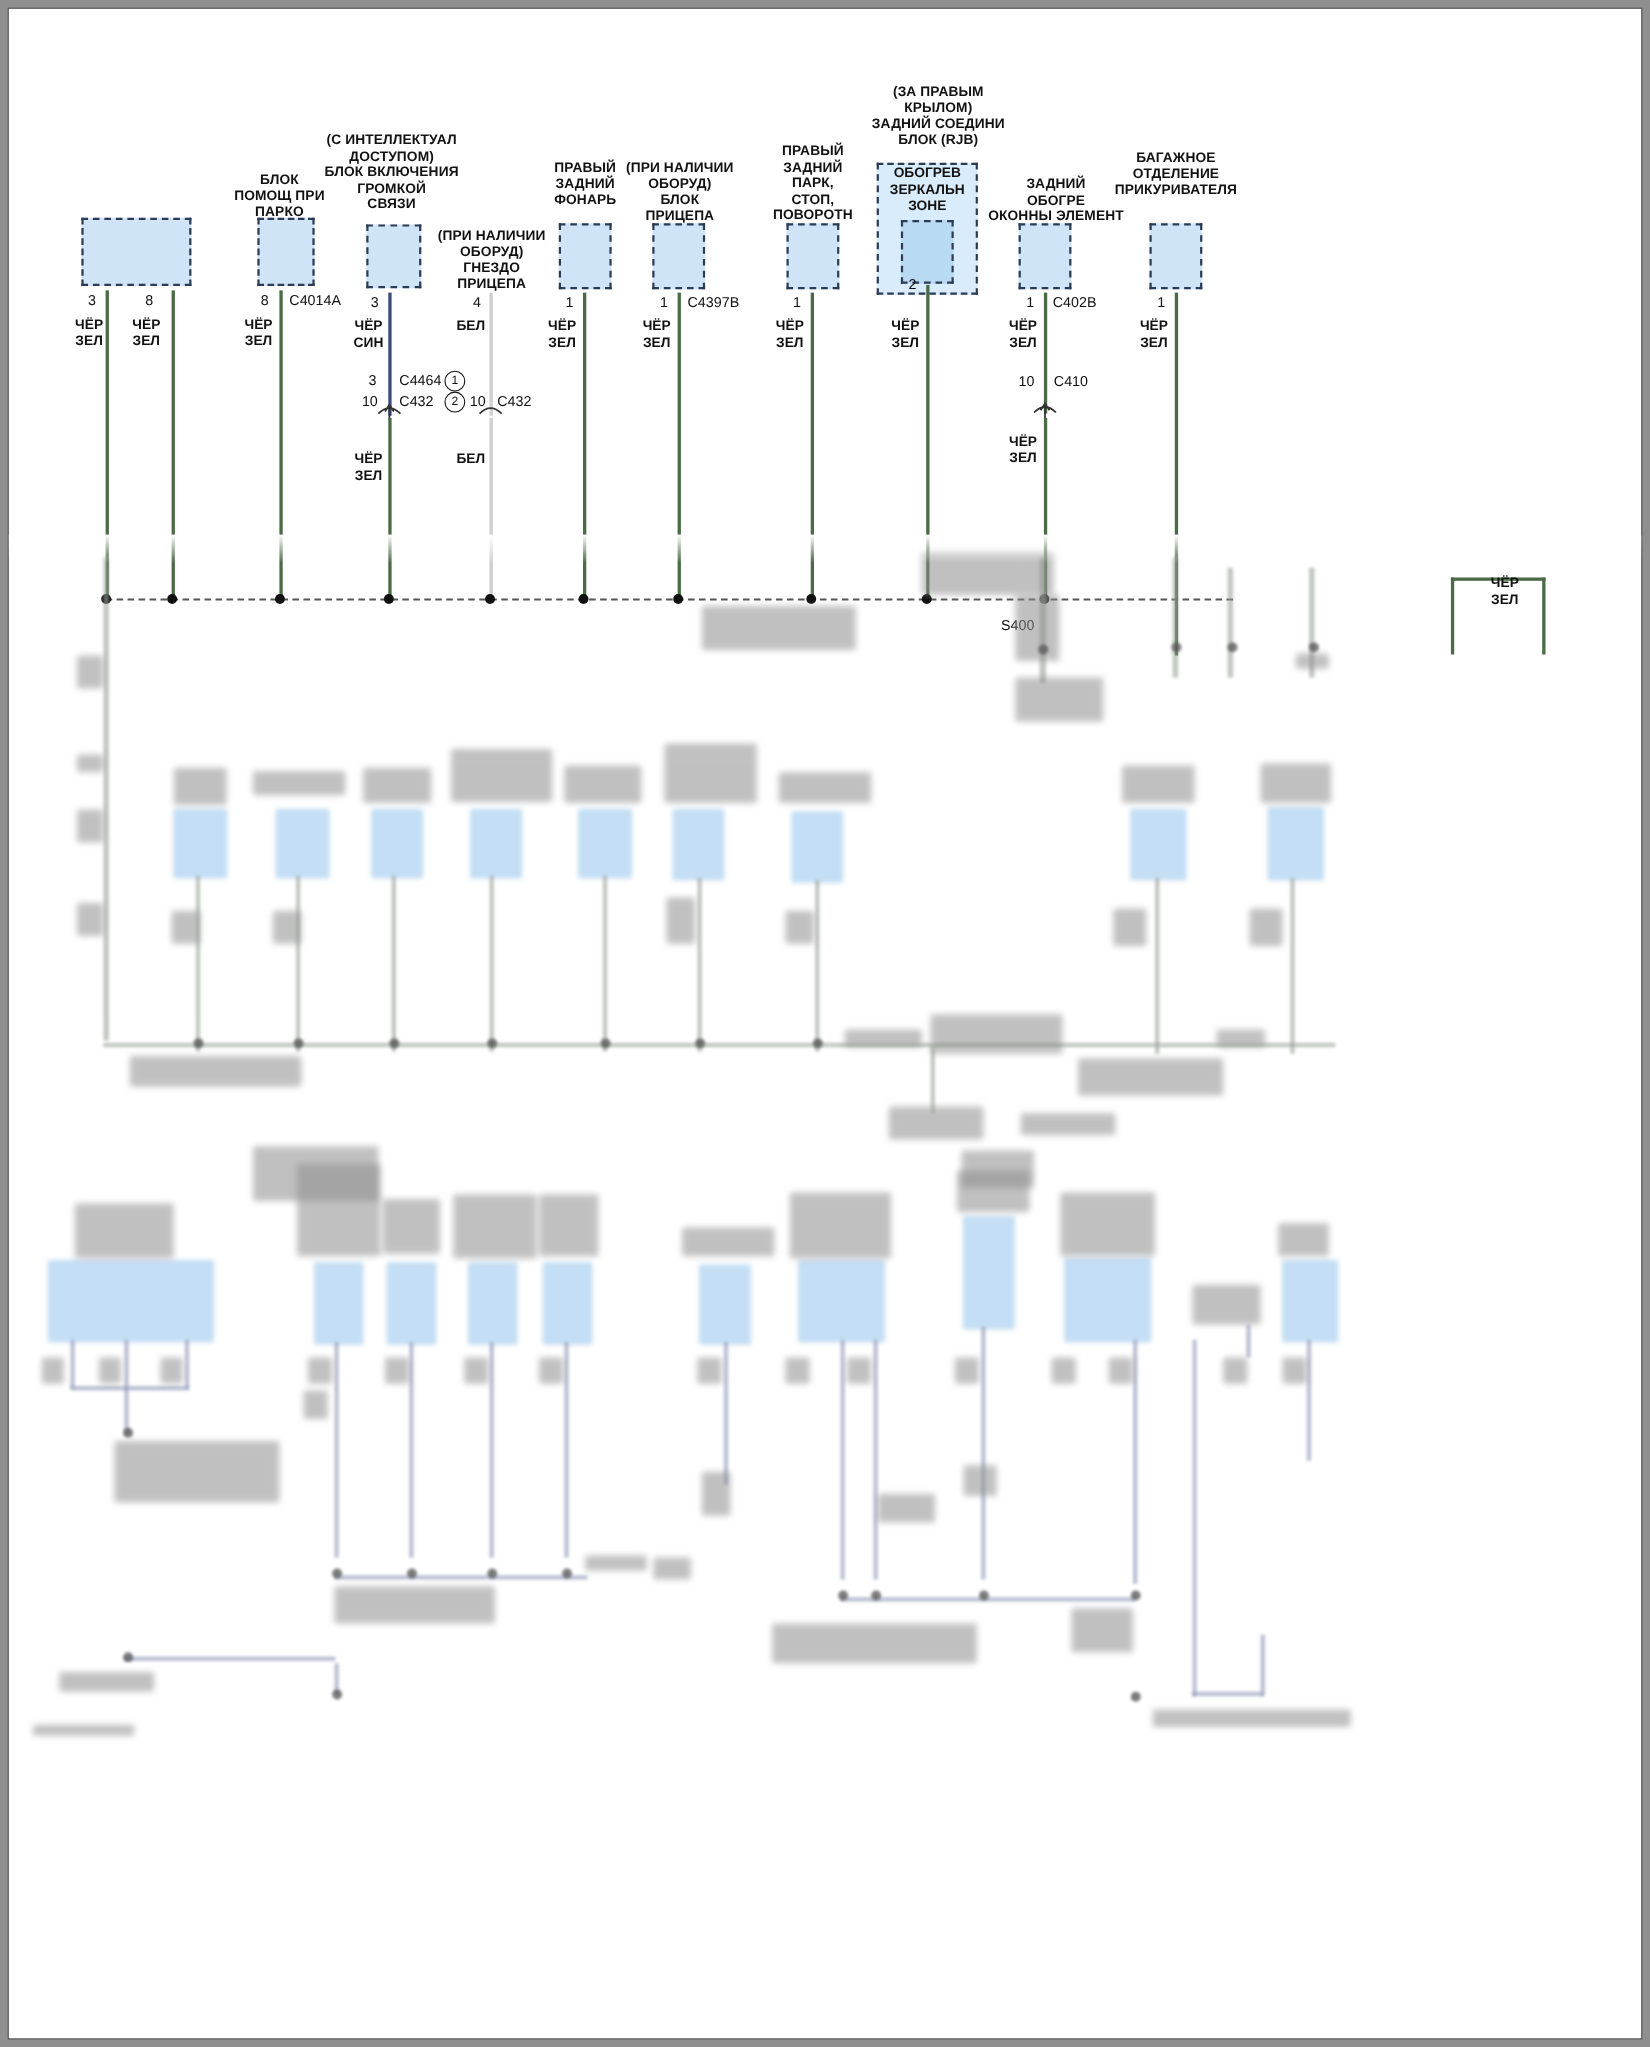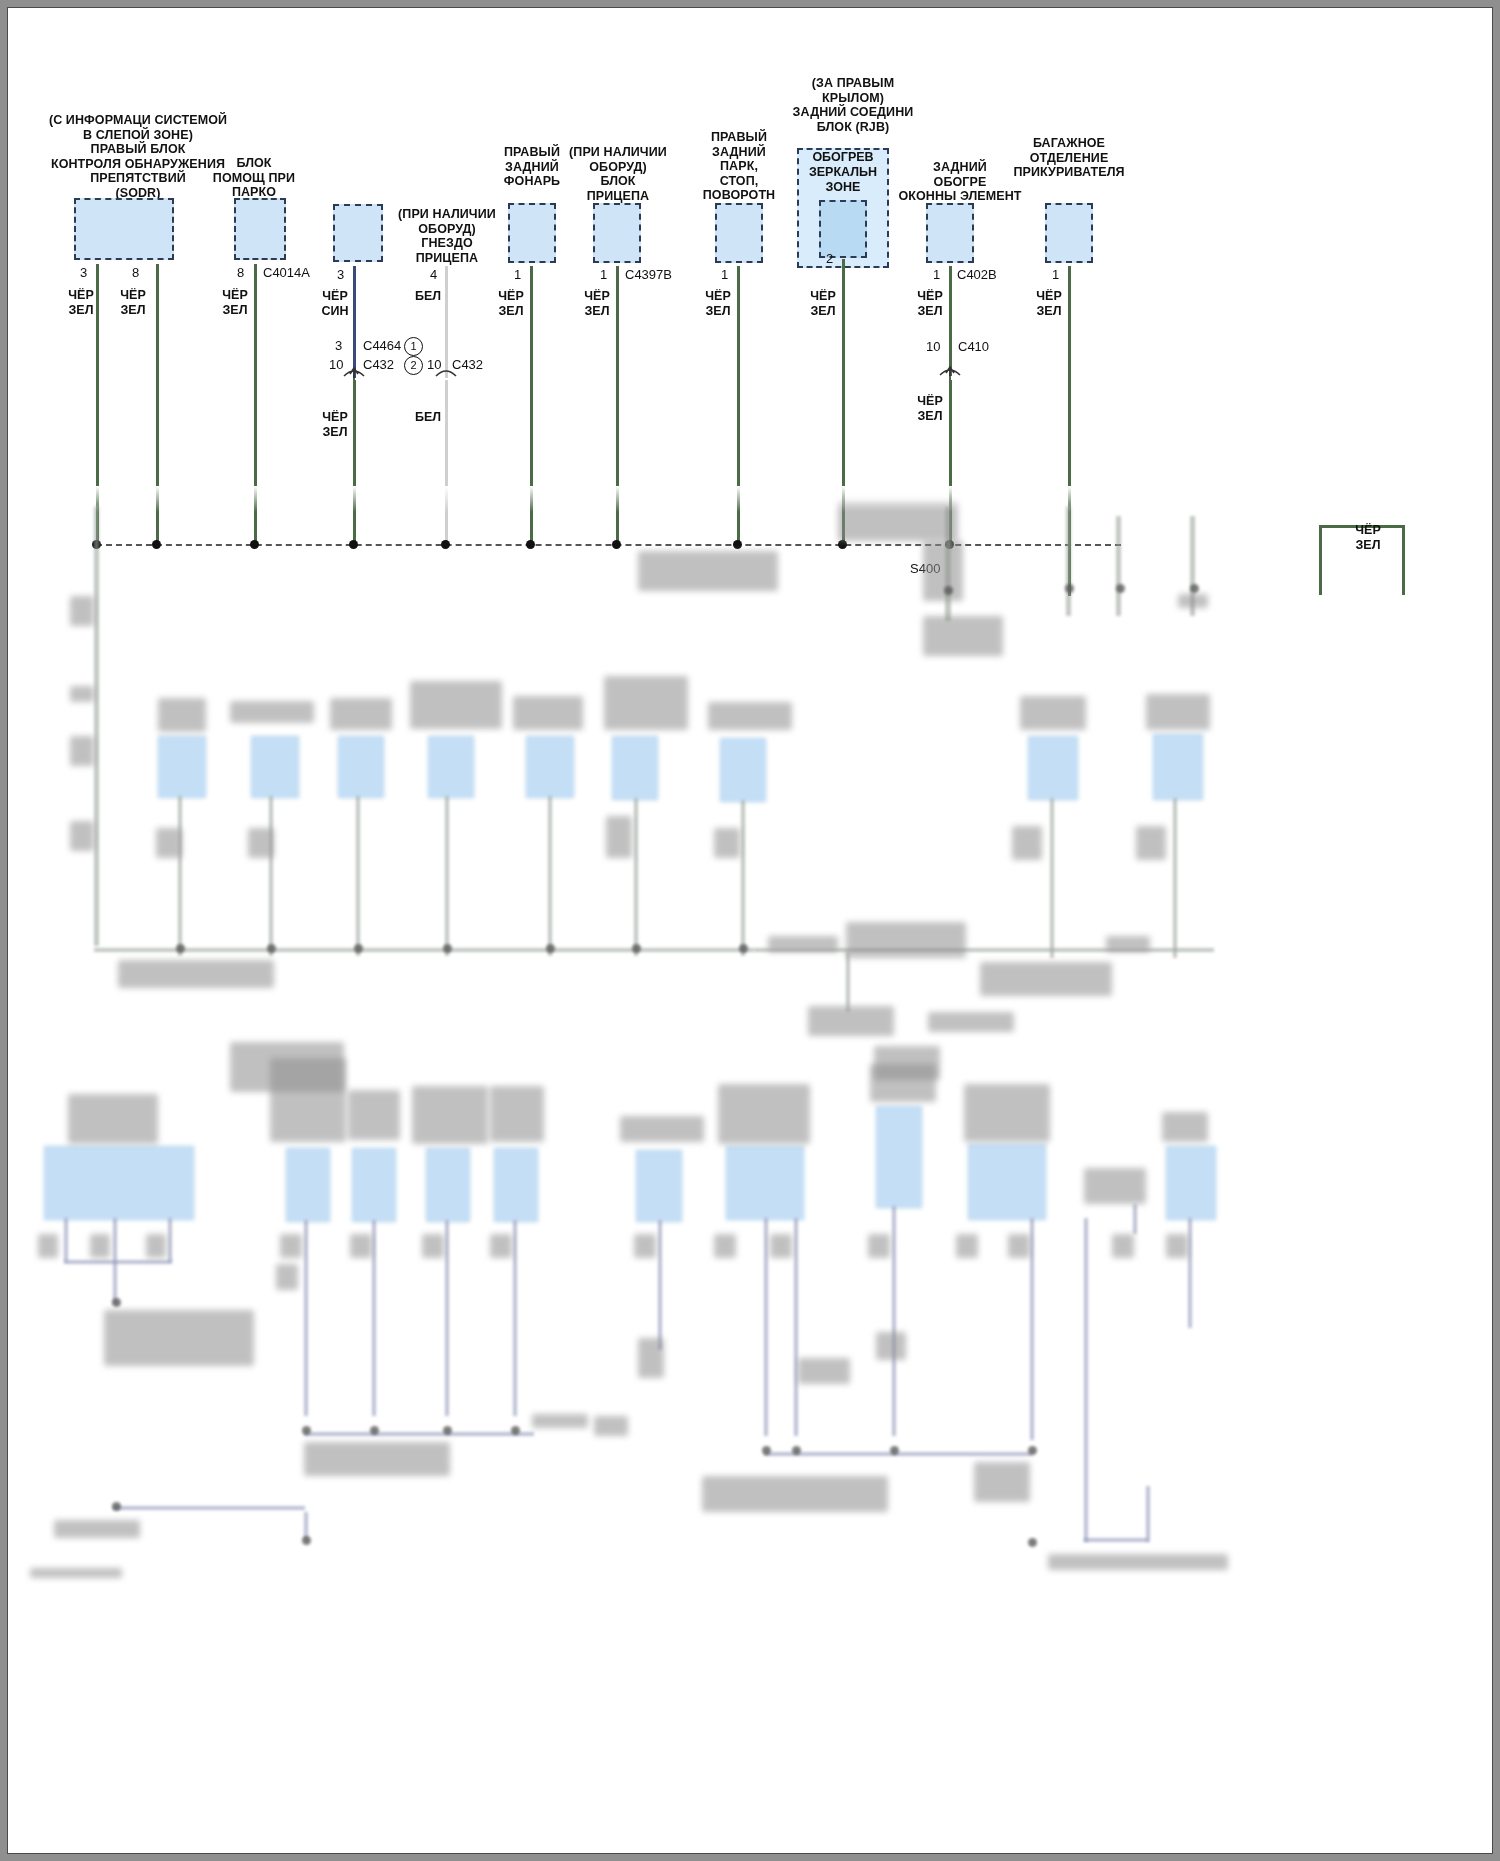--- a/index.html
+++ b/index.html
@@ -31,46 +31,45 @@
   .bdot{position:absolute;width:9px;height:9px;border-radius:50%;background:#5a5a5a;filter:blur(1.6px);opacity:.8;}
   .fadetop{position:absolute;left:0;top:478px;width:1484px;height:26px;background:linear-gradient(#ffffff,rgba(255,255,255,0));}
 </style>
 </head>
 <body>
 
 <div id="page">
   <div id="sheet">
     <div id="canvas">
 
-      <div class="lbl" style="left:0px;top:105px;width:260px;">(С ИНФОРМАЦИ СИСТЕМОЙ
-В СЛЕПОЙ ЗОНЕ)
-ПРАВЫЙ БЛОК
-КОНТРОЛЯ ОБНАРУЖЕНИЯ
-ПРЕПЯТСТВИЙ
-(SODR)</div>
       <div class="box" style="left:66px;top:190px;width:100px;height:62px;"></div>
       <div class="pin" style="left:72px;top:257px;">3</div>
       <div class="pin" style="left:124px;top:257px;">8</div>
       <div class="wirelbl" style="left:56px;top:280px;width:34px;">ЧЁР
 ЗЕЛ</div>
       <div class="wirelbl" style="left:108px;top:280px;width:34px;">ЧЁР
 ЗЕЛ</div>
       <div class="wire" style="left:88px;top:256px;height:280px;"></div>
       <div class="wire" style="left:148px;top:256px;height:280px;"></div>
 
       <div class="lbl" style="left:182px;top:148px;width:128px;">БЛОК
 ПОМОЩ ПРИ
 ПАРКО</div>
       <div class="box" style="left:226px;top:190px;width:52px;height:62px;"></div>
       <div class="pin" style="left:229px;top:257px;">8</div>
       <div class="conn" style="left:255px;top:257px;">C4014A</div>
       <div class="wirelbl" style="left:210px;top:280px;width:34px;">ЧЁР
 ЗЕЛ</div>
       <div class="wire" style="left:246px;top:256px;height:280px;"></div>
 
+      <div class="lbl" style="left:268px;top:112px;width:160px;">(С ИНТЕЛЛЕКТУАЛ
+ДОСТУПОМ)
+БЛОК ВКЛЮЧЕНИЯ
+ГРОМКОЙ
+СВЯЗИ</div>
       <div class="box" style="left:325px;top:196px;width:50px;height:58px;"></div>
       <div class="pin" style="left:329px;top:259px;">3</div>
       <div class="wirelbl" style="left:310px;top:281px;width:34px;">ЧЁР
 СИН</div>
       <div class="wire blue" style="left:345px;top:258px;height:112px;"></div>
 
       <div class="pin" style="left:327px;top:330px;">3</div>
       <div class="conn" style="left:355px;top:330px;">C4464</div>
       <div class="circnum" style="left:396px;top:329px;">1</div>
       <div class="pin" style="left:321px;top:349px;">10</div>

